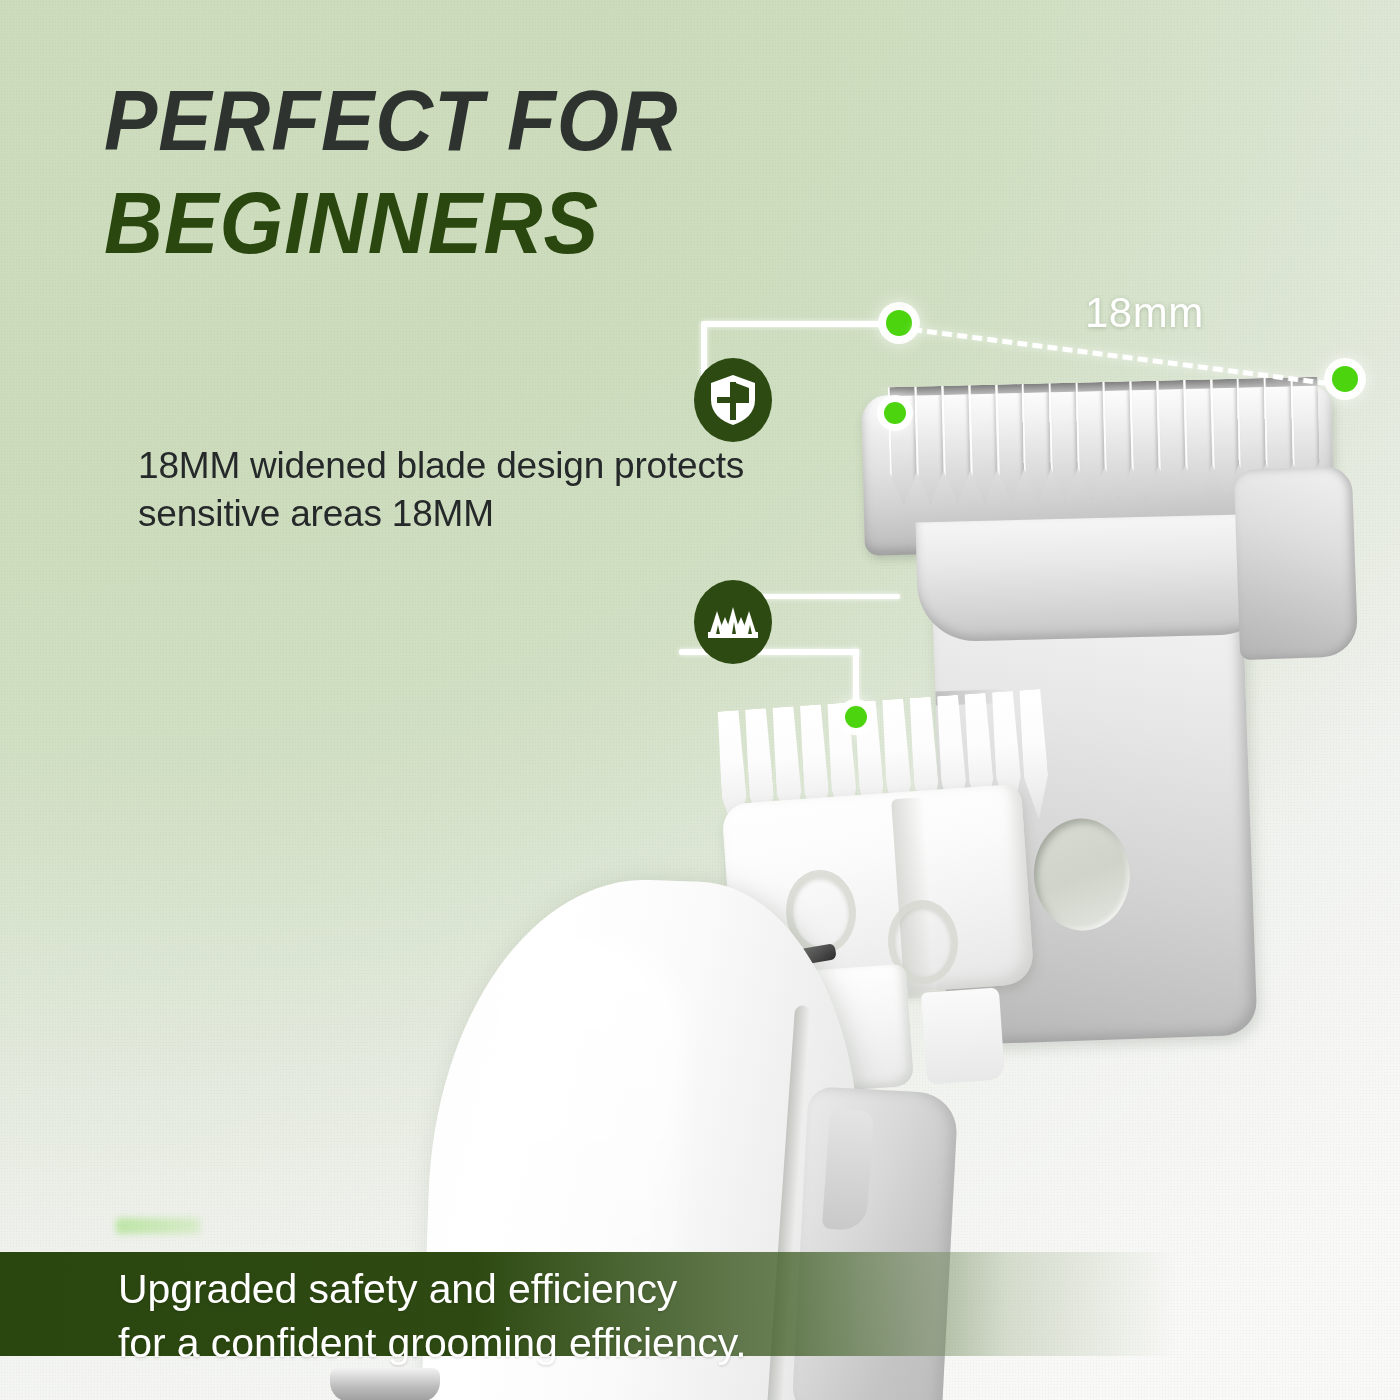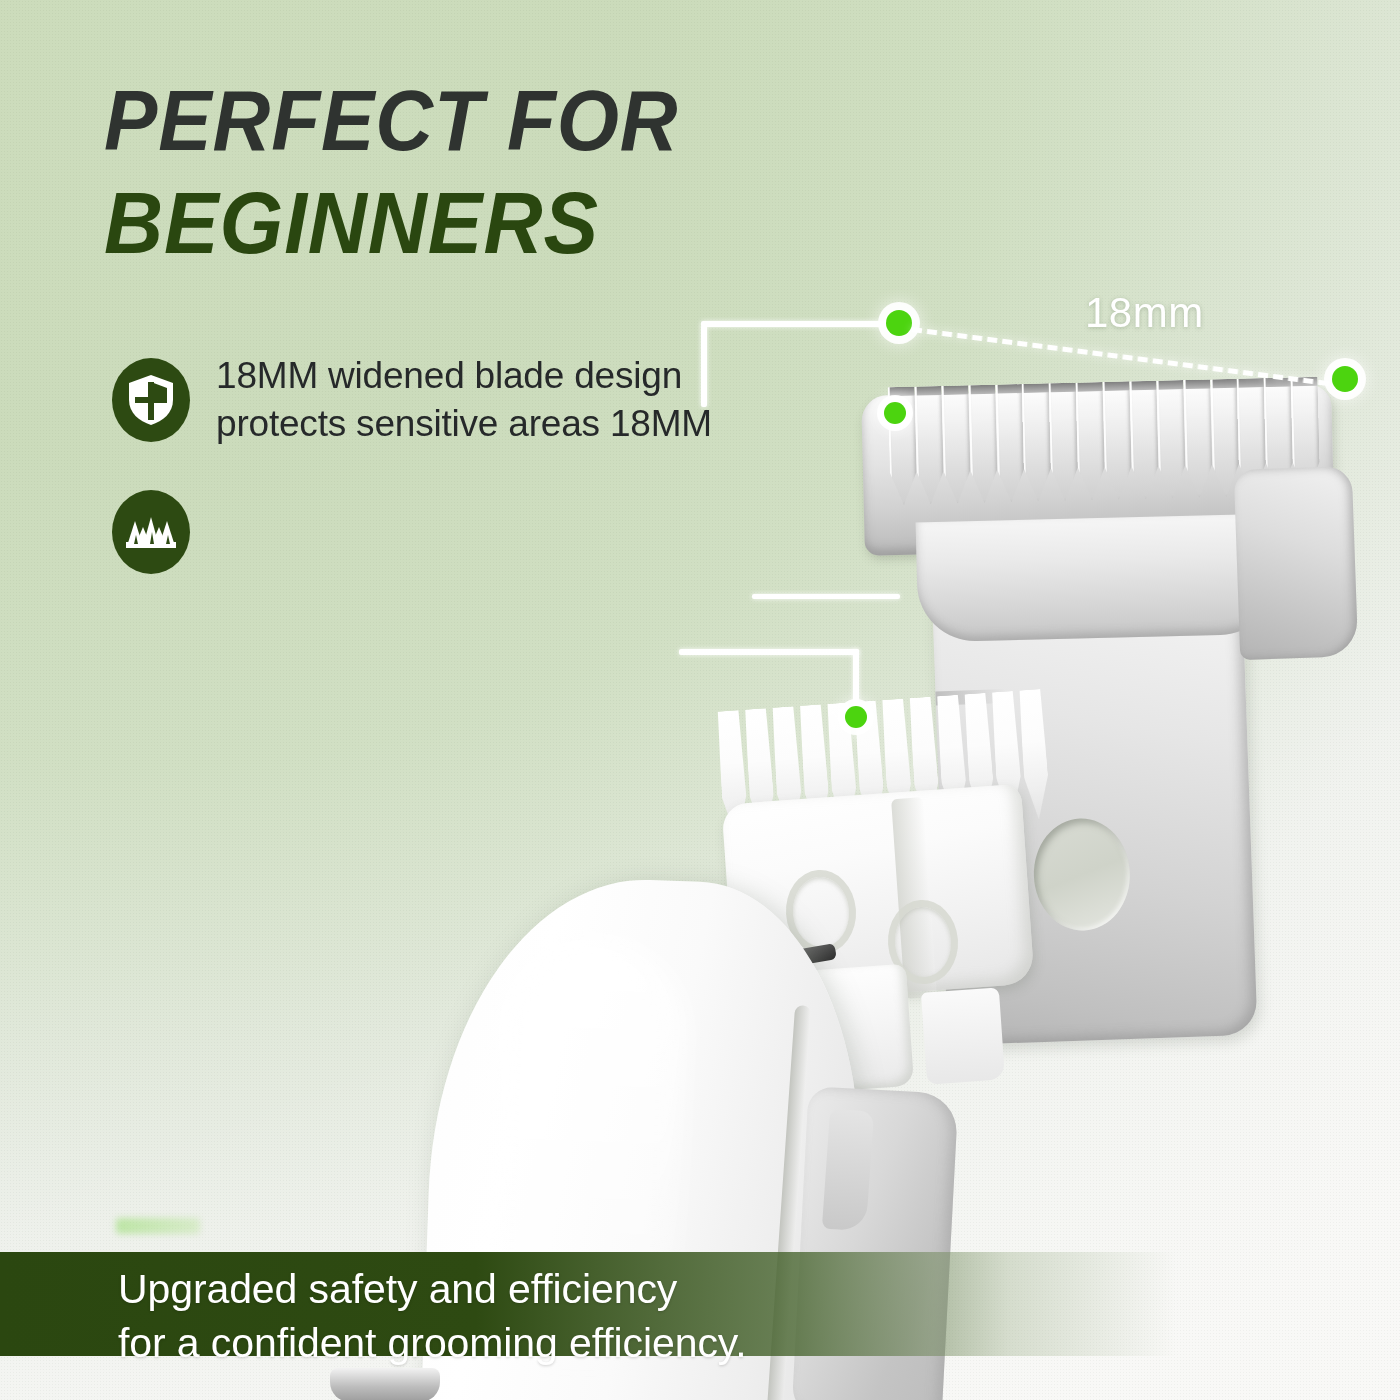--- a/index.html
+++ b/index.html
@@ -35,21 +35,21 @@
     font-family:"Liberation Sans Narrow","Liberation Sans",sans-serif;
     font-weight:bold;font-size:86px;line-height:.98;
     letter-spacing:1px;margin:0;white-space:nowrap;
     transform:scaleX(.93);transform-origin:left center;
   }
   .h-line1{color:#2f3330;}
   .h-line2{color:#2a4710;margin-top:18px;font-size:88px;}
 
   
   .features{position:absolute;left:112px;top:352px;width:660px;}
-  .feature{display:flex;align-items:flex-start;margin-bottom:36px;}
+  .feature{display:flex;align-items:flex-end;margin-bottom:36px;flex-direction:column;}
   .badge{
     flex:0 0 auto;width:78px;height:84px;border-radius:50%;
     background:#2d4a12;display:flex;align-items:center;justify-content:center;
     margin-top:6px;
   }
   .badge svg{display:block;}
   .feat-text{
     margin-left:26px;color:#26292a;
     font-size:37px;line-height:1.30;font-weight:400;
     letter-spacing:-.2px;

